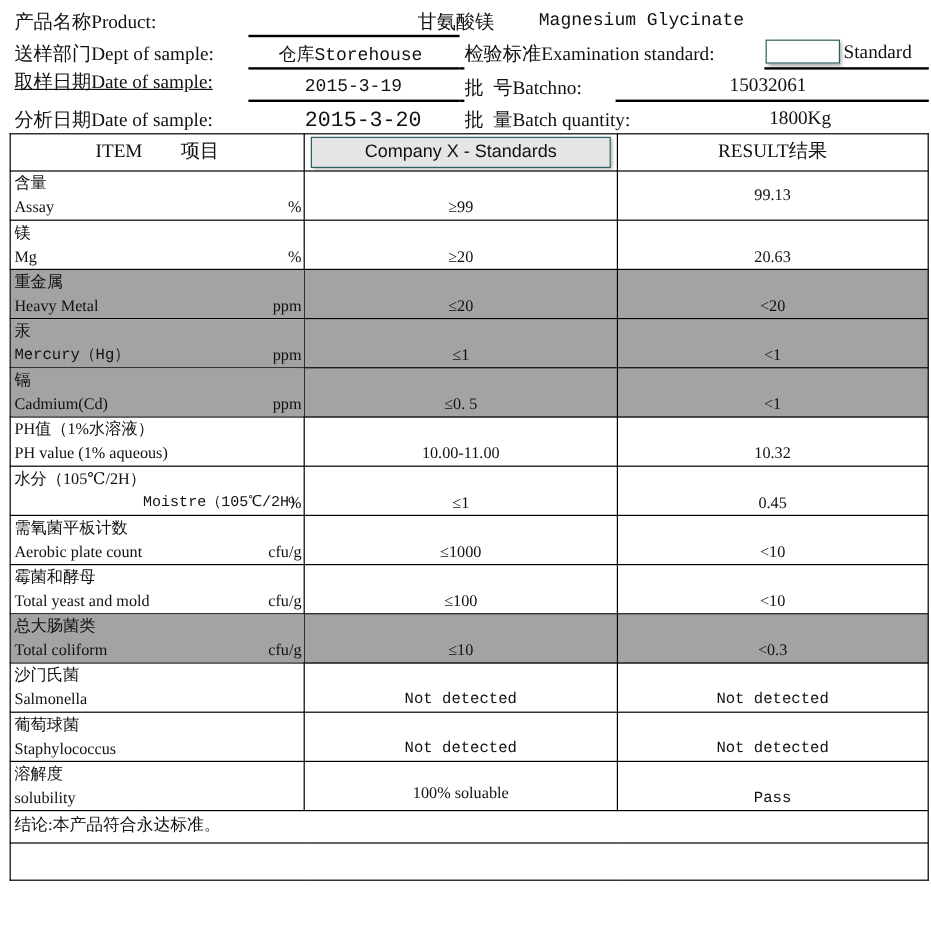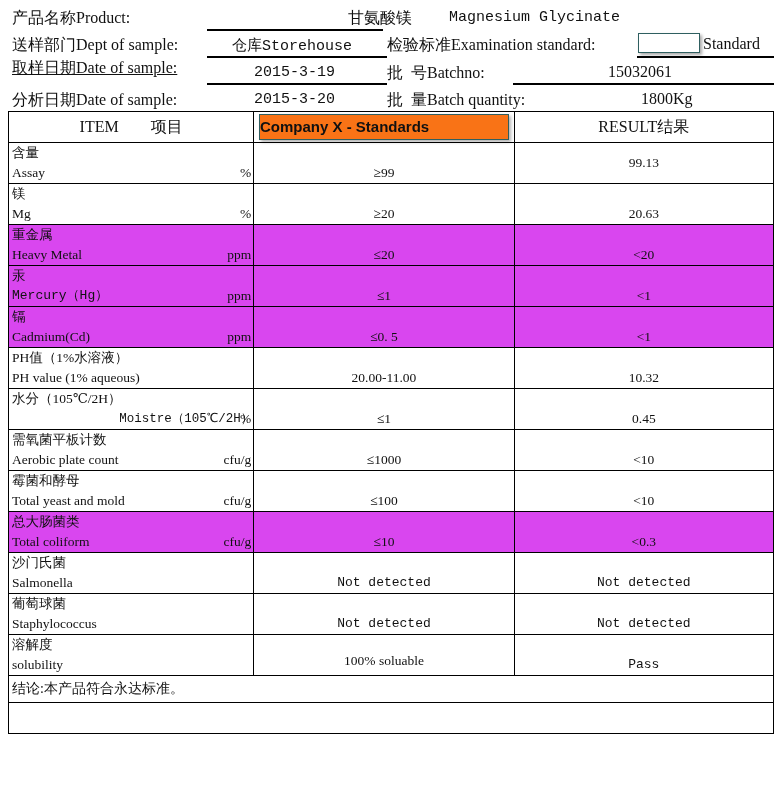--- a/index.html
+++ b/index.html
@@ -9,35 +9,35 @@
   .mono { font-family: "Liberation Mono", "DejaVu Sans Mono", monospace; }
   .uline { position: absolute; height: 2px; background: #000; }
   .boxinput { position: absolute; border: 1.5px solid #2f5f60; background: #fff;
               box-shadow: 2px 2px 3px rgba(0,0,0,0.35); }
 
   table.coa { position: absolute; left: 8px; top: 111px; width: 766px;
               border-collapse: collapse; table-layout: fixed; }
   table.coa td { border: 1.5px solid #000; padding: 0; vertical-align: top;
                  font-size: 13.5px; line-height: 20px; }
   table.coa tr.row td { height: 38px; }
-  table.coa tr.yellow td { background: #d946ef; }
+  table.coa tr.yellow td { background: #a3a3a3; }
   .col1 { width: 245px; }
   .col2 { width: 260px; }
   .col3 { width: 259px; }
   .item-cell { position: relative; padding-left: 3px !important; }
   .zh { display: block; height: 20px; font-size: 13.5px; }
   .en { display: block; height: 20px; }
   .unit { position: absolute; right: 2px; bottom: 0px; }
   .val { text-align: center; vertical-align: bottom !important; padding-bottom: 0 !important; }
   .val .zh, .val .en { text-align: center; }
   .val-mid { text-align: center; vertical-align: middle !important; }
   .head-cell { height: 30px; text-align: center; vertical-align: middle !important; font-size: 16px !important; }
   .std-btn { display: inline-block; width: 248px; height: 24px; line-height: 24px; margin-top: 2px;
              border: 1.5px solid #2f5f60; box-shadow: 2px 2px 3px rgba(0,0,0,0.3);
-             font-family: "Liberation Sans", "DejaVu Sans", sans-serif; font-size: 15px; text-align: left; background:#f97316;font-weight:bold;}
+             font-family: "Liberation Sans", "DejaVu Sans", sans-serif; font-size: 15px; text-align: center; background:#e5e5e5;}
   .conc { height: 30px !important; vertical-align: middle !important; padding-left: 3px !important; font-size: 14px !important; margin-left: 29px; }
 </style>
 </head>
 <body>
 
 <div class="hdr" style="left:12px;top:8px;">产品名称Product:</div>
 <div class="hdr" style="left:348px;top:8px;">甘氨酸镁</div>
 <div class="hdr mono" style="left:449px;top:9px;font-size:15px;">Magnesium Glycinate</div>
 <div class="uline" style="left:207px;top:29px;width:176px;"></div>
 
@@ -52,21 +52,21 @@
 
 <div class="hdr" style="left:12px;top:58px;text-decoration:underline;">取样日期Date of sample:</div>
 <div class="hdr mono" style="left:254px;top:64px;font-size:15px;">2015-3-19</div>
 <div class="hdr" style="left:387px;top:63px;white-space:pre;">批  号Batchno:</div>
 <div class="hdr" style="left:608px;top:63px;">15032061</div>
 <div class="uline" style="left:207px;top:83px;width:176px;"></div>
 <div class="uline" style="left:383px;top:83px;width:4px;"></div>
 <div class="uline" style="left:513px;top:83px;width:261px;"></div>
 
 <div class="hdr" style="left:12px;top:90px;">分析日期Date of sample:</div>
-<div class="hdr mono" style="left:254px;top:91px;font-size:15px;">2015-3-20</div>
+<div class="hdr mono" style="left:254px;top:91px;font-size:18px;">2015-3-20</div>
 <div class="hdr" style="left:387px;top:90px;white-space:pre;">批  量Batch quantity:</div>
 <div class="hdr" style="left:641px;top:90px;">1800Kg</div>
 
 <table class="coa">
   <colgroup>
       <col class="col1">
       <col class="col2">
       <col class="col3">
     </colgroup>
   <tbody>
@@ -146,21 +146,21 @@
           <span class="en">&lt;1</span>
         </td>
   </tr>
 
   <tr class="row">
     <td class="item-cell">
       <span class="zh">PH值（1%水溶液）</span>
       <span class="en">PH value (1% aqueous)</span>
     </td>
     <td class="val">
-          <span class="en">20.00-11.00</span>
+          <span class="en">10.00-11.00</span>
         </td>
     <td class="val">
           <span class="en">10.32</span>
         </td>
   </tr>
 
   <tr class="row">
     <td class="item-cell">
       <span class="zh">水分（105℃/2H）</span>
       <span class="en mono" style="font-size:12.5px;text-align:right;">Moistre（105℃/2H）</span>

